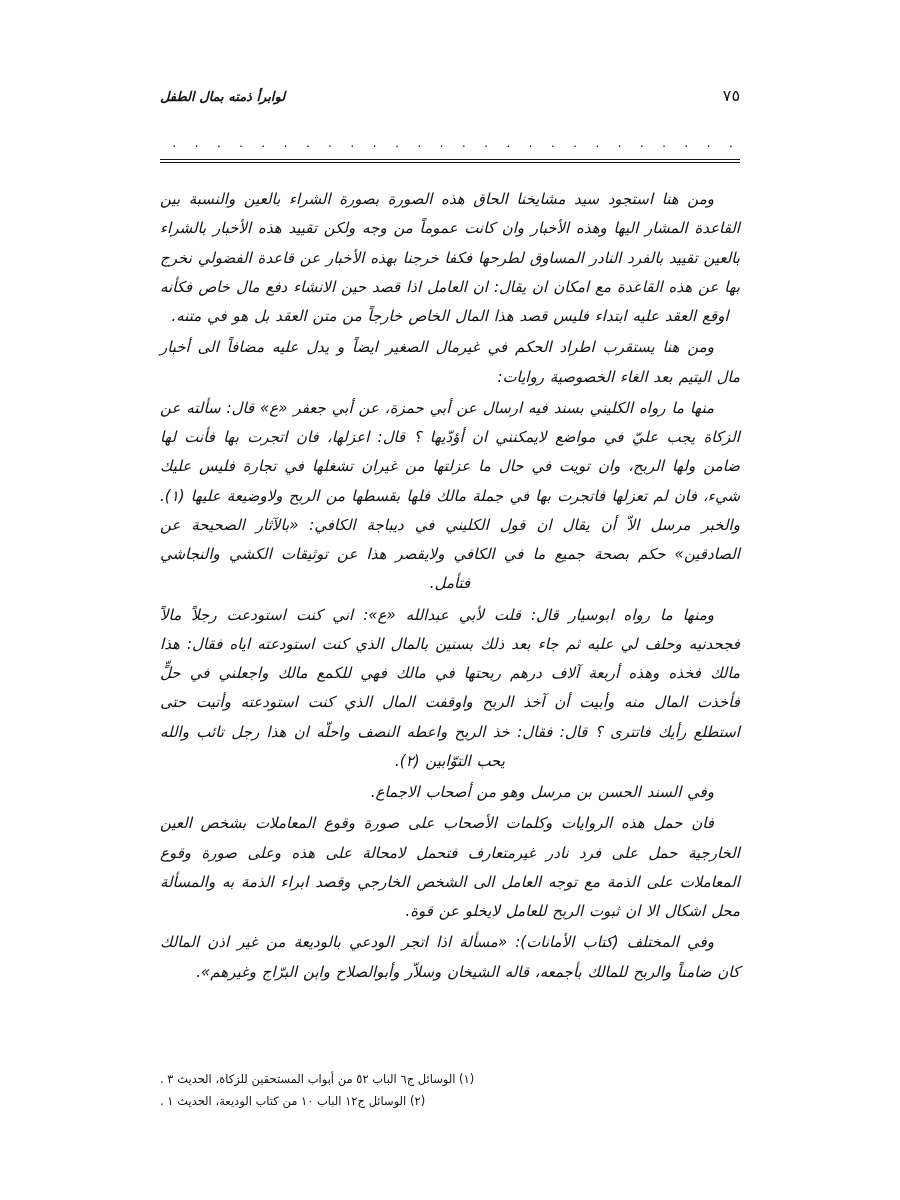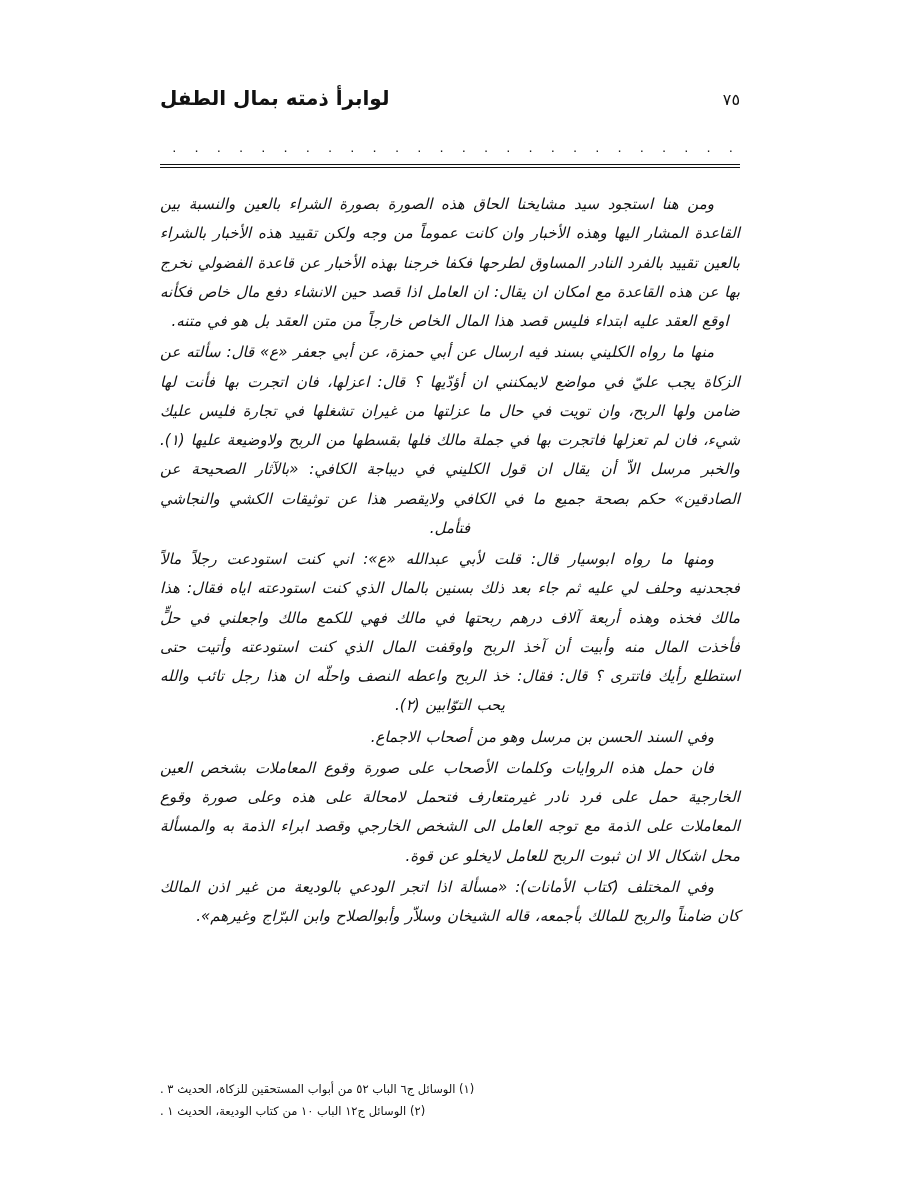--- a/index.html
+++ b/index.html
@@ -29,22 +29,23 @@
     display: flex;
     flex-direction: row;
     justify-content: space-between;
     align-items: baseline;
     font-size: 15.5px;
     font-weight: 600;
     letter-spacing: 0;
     margin-bottom: 30px;
   }
   .header .running-title {
-    font-size: 20px;
+    font-size: 13px;
     font-weight: 600;
+    font-style: italic;
   }
   .header .folio {
     font-size: 16px;
     font-weight: 400;
     letter-spacing: 1px;
   }
   
   .dot-row {
     text-align: center;
     font-size: 13px;
@@ -75,21 +76,21 @@
   }
   .body-text p.indent {
     text-indent: 26px;
   }
   .body-text p.last-right {
     text-align-last: right;
   }
   
   .footnotes {
     position: absolute;
-    bottom: 78px;
+    bottom: 88px;
     right: 160px;
     left: 160px;
     font-size: 11.5px;
     line-height: 1.85;
     text-align: left;
   }
   .footnotes .fn {
     margin: 0;
     text-align: left;
     direction: rtl;
@@ -103,20 +104,21 @@
   <div class="header">
     <span class="folio">٧٥</span>
     <span class="running-title">لوابرأ ذمته بمال الطفل</span>
   </div>
 
   <div class="dot-row">. . . . . . . . . . . . . . . . . . . . . . . . . . . . . . . . . . . . . . . .</div>
   <div class="rule-double"></div>
 
   <div class="body-text">
     <p class="indent">ومن هنا استجود سيد مشايخنا الحاق هذه الصورة بصورة الشراء بالعين والنسبة بين القاعدة المشار اليها وهذه الأخبار وان كانت عموماً من وجه ولكن تقييد هذه الأخبار بالشراء بالعين تقييد بالفرد النادر المساوق لطرحها فكفا خرجنا بهذه الأخبار عن قاعدة الفضولي نخرج بها عن هذه القاعدة مع امكان ان يقال: ان العامل اذا قصد حين الانشاء دفع مال خاص فكأنه اوقع العقد عليه ابتداء فليس قصد هذا المال الخاص خارجاً من متن العقد بل هو في متنه.</p>
+    <p class="indent last-right">ومن هنا يستقرب اطراد الحكم في غيرمال الصغير ايضاً و يدل عليه مضافاً الى أخبار مال اليتيم بعد الغاء الخصوصية روايات:</p>
     <p class="indent">منها ما رواه الكليني بسند فيه ارسال عن أبي حمزة، عن أبي جعفر «ع» قال: سألته عن الزكاة يجب عليّ في مواضع لايمكنني ان أؤدّيها ؟ قال: اعزلها، فان اتجرت بها فأنت لها ضامن ولها الربح، وان تويت في حال ما عزلتها من غيران تشغلها في تجارة فليس عليك شيء، فان لم تعزلها فاتجرت بها في جملة مالك فلها بقسطها من الربح ولاوضيعة عليها (١). والخبر مرسل الاّ أن يقال ان قول الكليني في ديباجة الكافي: «بالآثار الصحيحة عن الصادقين» حكم بصحة جميع ما في الكافي ولايقصر هذا عن توثيقات الكشي والنجاشي فتأمل.</p>
     <p class="indent">ومنها ما رواه ابوسيار قال: قلت لأبي عبدالله «ع»: اني كنت استودعت رجلاً مالاً فجحدنيه وحلف لي عليه ثم جاء بعد ذلك بسنين بالمال الذي كنت استودعته اياه فقال: هذا مالك فخذه وهذه أربعة آلاف درهم ربحتها في مالك فهي للكمع مالك واجعلني في حلٍّ فأخذت المال منه وأبيت أن آخذ الربح واوقفت المال الذي كنت استودعته وأتيت حتى استطلع رأيك فاتترى ؟ قال: فقال: خذ الربح واعطه النصف واحلّه ان هذا رجل تائب والله يحب التوّابين (٢).</p>
     <p class="indent last-right">وفي السند الحسن بن مرسل وهو من أصحاب الاجماع.</p>
     <p class="indent last-right">فان حمل هذه الروايات وكلمات الأصحاب على صورة وقوع المعاملات بشخص العين الخارجية حمل على فرد نادر غيرمتعارف فتحمل لامحالة على هذه وعلى صورة وقوع المعاملات على الذمة مع توجه العامل الى الشخص الخارجي وقصد ابراء الذمة به والمسألة محل اشكال الا ان ثبوت الربح للعامل لايخلو عن قوة.</p>
     <p class="indent last-right">وفي المختلف (كتاب الأمانات): «مسألة اذا اتجر الودعي بالوديعة من غير اذن المالك كان ضامناً والربح للمالك بأجمعه، قاله الشيخان وسلاّر وأبوالصلاح وابن البرّاج وغيرهم».</p>
   </div>
 
   <div class="footnotes">
     <p class="fn">(١) الوسائل ج٦ الباب ٥٢ من أبواب المستحقين للزكاة، الحديث ٣ .</p>
     <p class="fn">(٢) الوسائل ج١٢ الباب ١٠ من كتاب الوديعة، الحديث ١ .</p>

